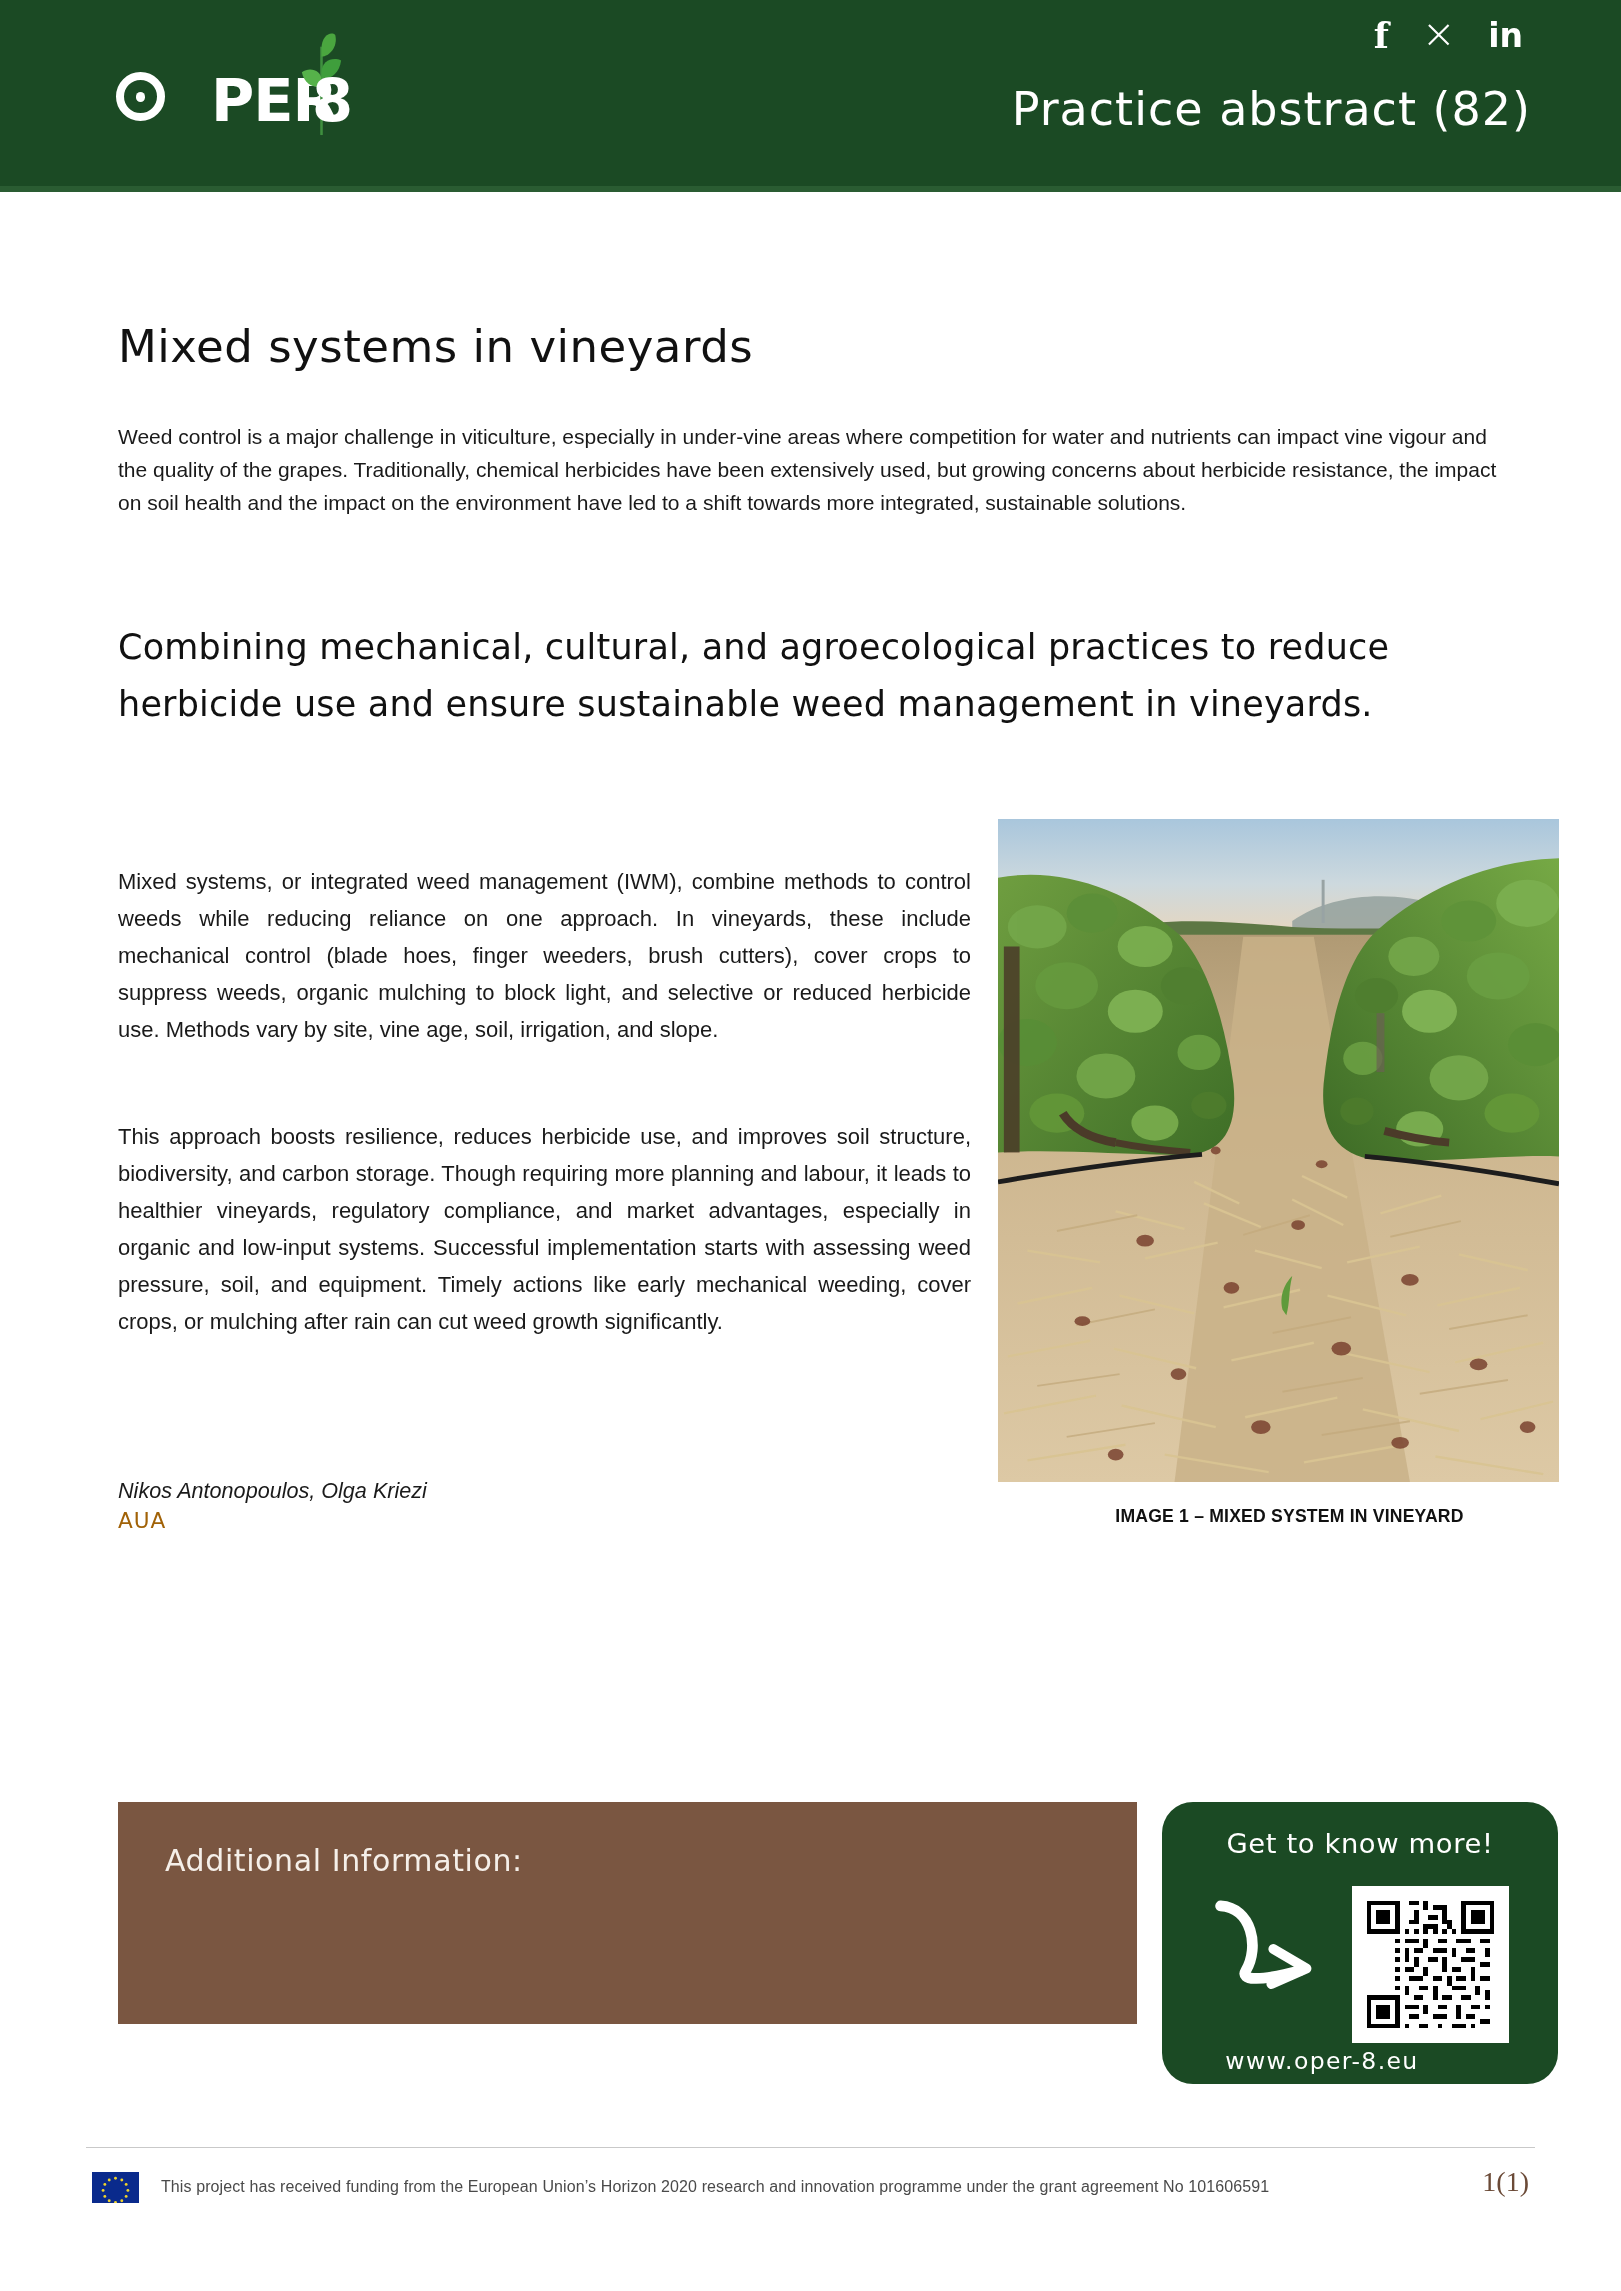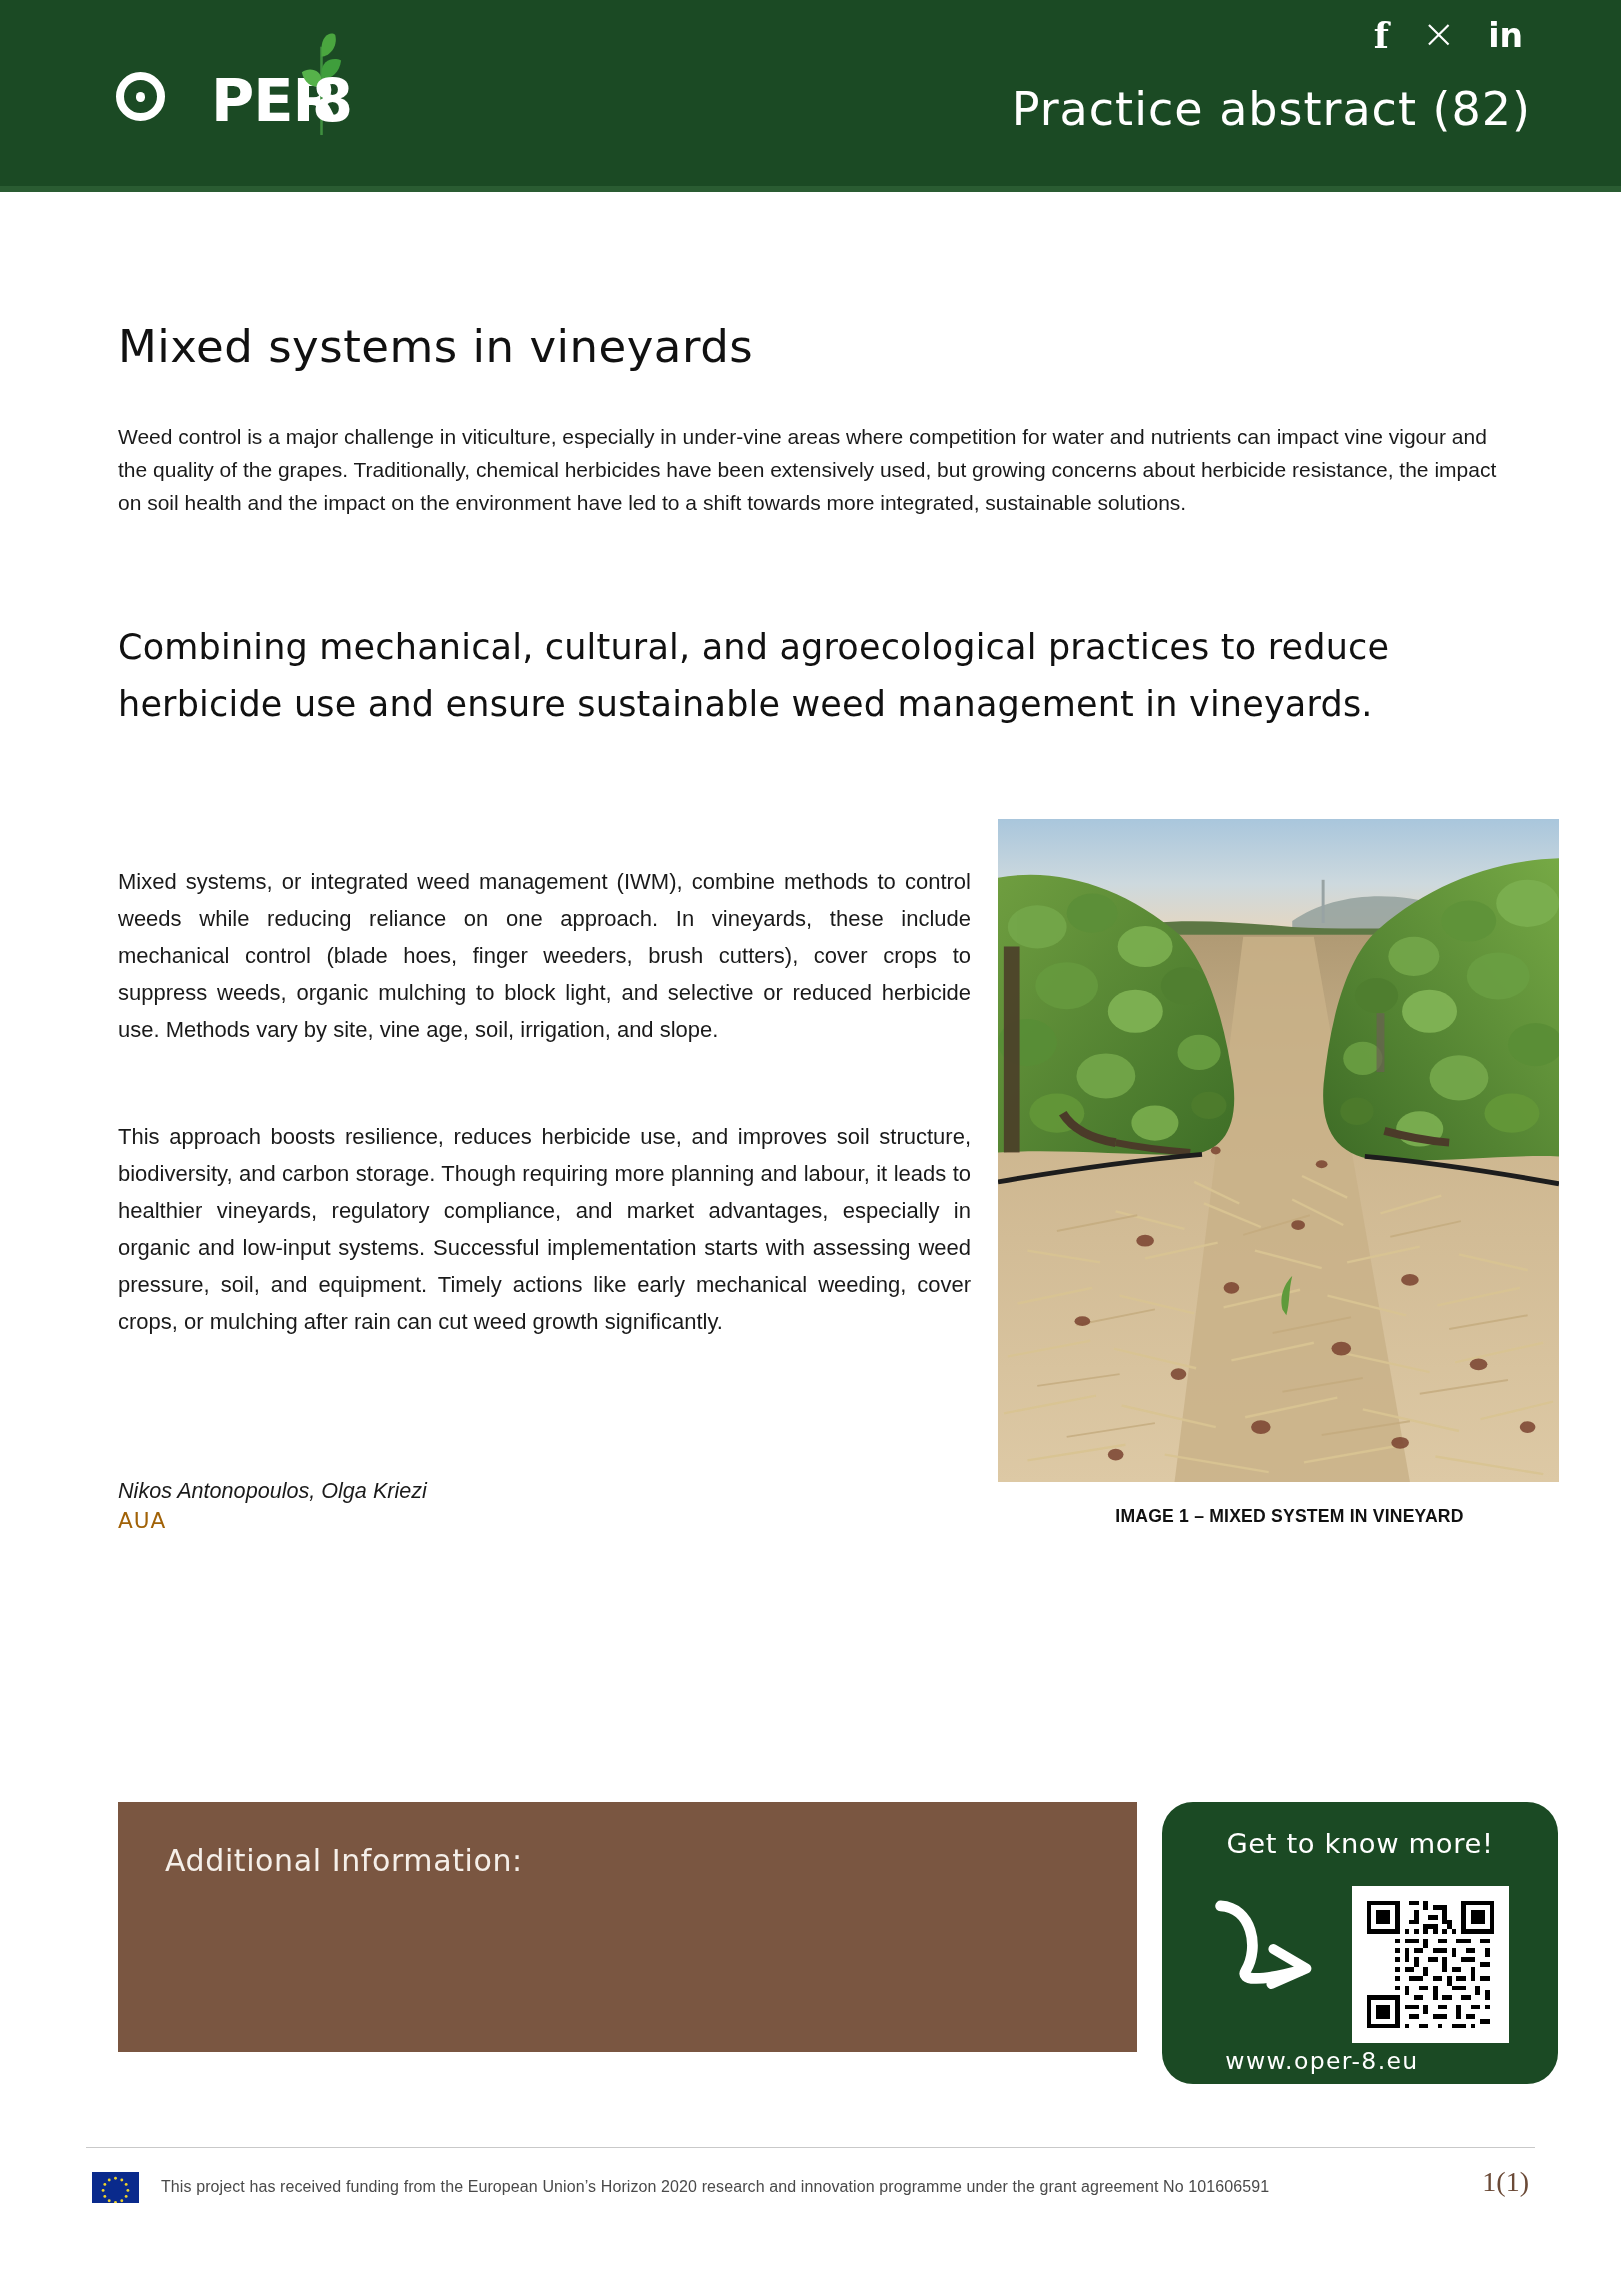--- a/index.html
+++ b/index.html
@@ -224,21 +224,21 @@
     color: #111111;
     letter-spacing: 0.2px;
   }
 
   
   .info-box {
     position: absolute;
     left: 118px;
     top: 1802px;
     width: 1019px;
-    height: 250px;
+    height: 222px;
     background: #7a5641;
     box-sizing: border-box;
     padding: 41px 47px 0 47px;
   }
   .info-title {
     font-family: "DejaVu Sans", sans-serif;
     font-size: 30px;
     color: #f5efe9;
     letter-spacing: 0.6px;
     margin-bottom: 13.7px;

